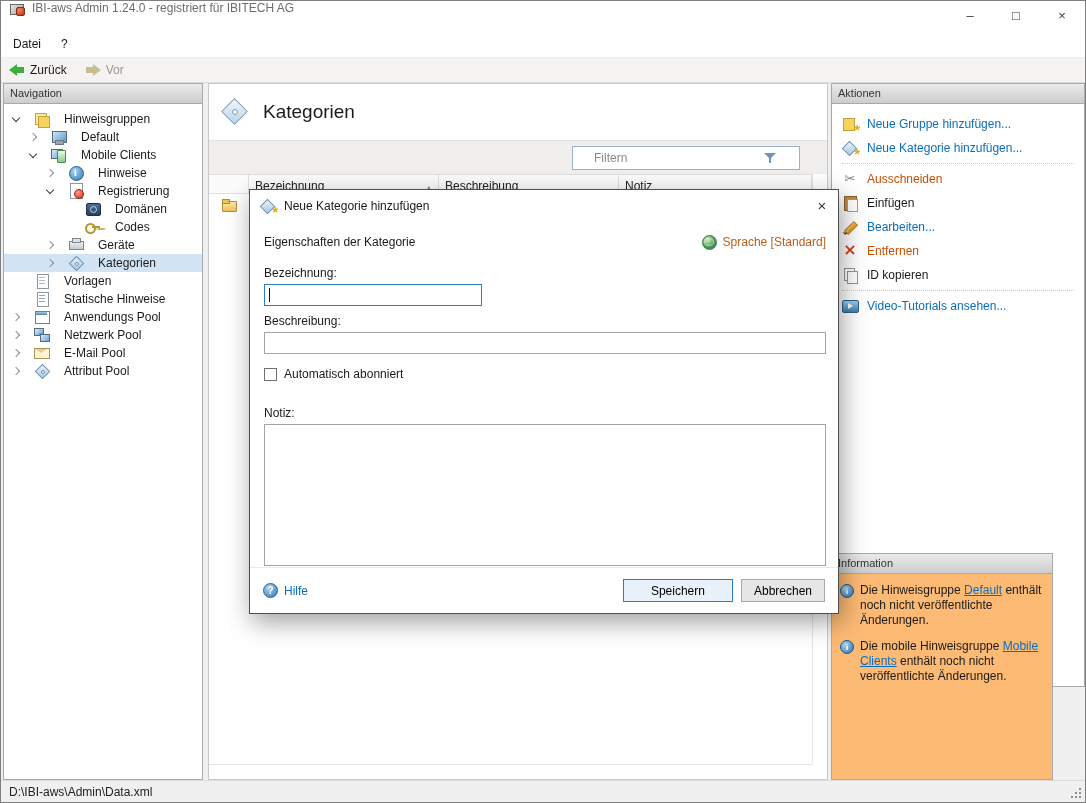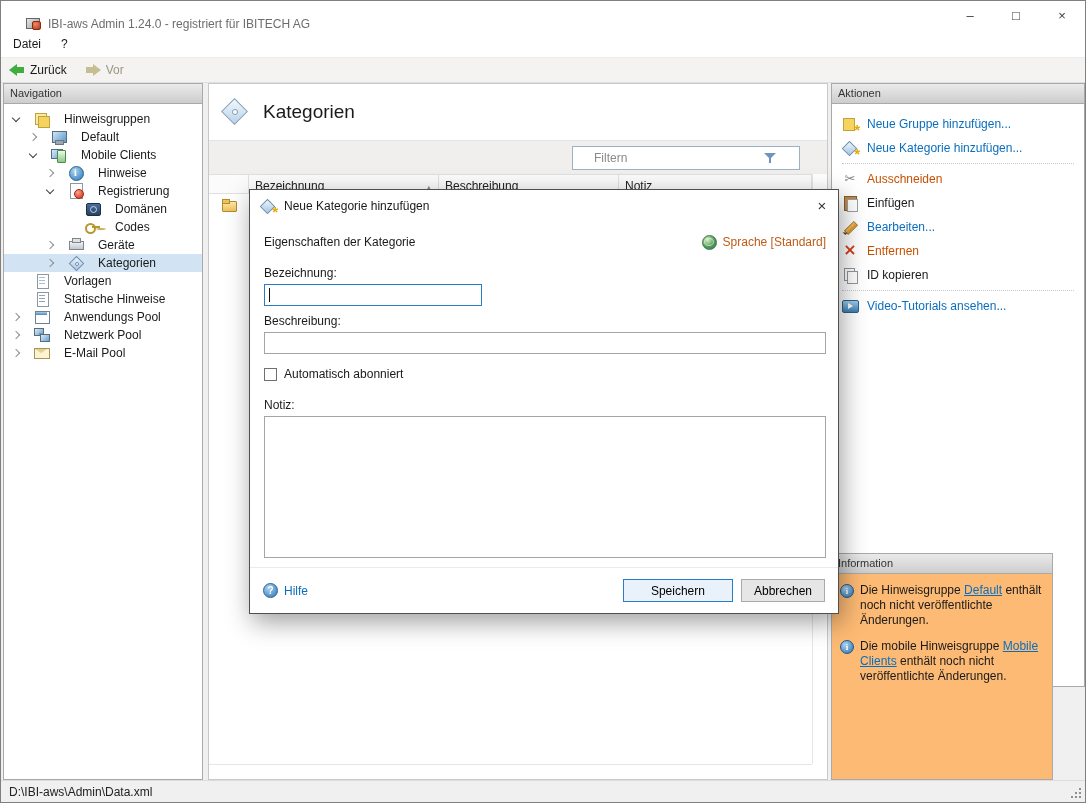--- a/index.html
+++ b/index.html
@@ -1,21 +1,21 @@
 <!DOCTYPE html>
 <html><head>
 <meta charset="utf-8">
 <style>
   *{box-sizing:border-box;margin:0;padding:0}
   html,body{background:#d7d7d7}
   body{font-family:"Liberation Sans",sans-serif}
   #window{position:relative;width:1086px;height:803px;background:#f0f0f0;border:1px solid #7f7f7f;font-size:12px;color:#1a1a1a;overflow:hidden}
 
   
-  .titlebar{height:30px;background:#fff;display:flex;align-items:flex-end;padding-left:24px}
+  .titlebar{height:30px;background:#fff;display:flex;align-items:flex-start;padding-left:8px}
   .titlebar .title{margin-left:7px;color:#6d6d6d}
   .win-controls{margin-left:auto;display:flex;height:30px}
   .win-btn{width:46px;text-align:center;line-height:30px;color:#3c3c3c;font-size:13px;cursor:default}
 
   
   .menubar{height:26px;background:#fff;display:flex;align-items:center;padding-left:2px}
   .menu-item{padding:0 10px;line-height:26px;cursor:default}
   .toolbar{height:26px;background:#f4f3f1;border-top:1px solid #ededed;border-bottom:1px solid #e0deda;display:flex;align-items:center;padding-left:8px;gap:18px}
   .tool-btn{display:flex;align-items:center;gap:5px;cursor:default}
   .tool-btn.disabled{color:#9b9785}
@@ -145,21 +145,21 @@
 
   
   .dialog{position:absolute;left:248px;top:188px;width:590px;height:425px;background:#fff;border:1px solid #4f4f4f;box-shadow:3px 8px 24px rgba(0,0,0,.38);display:flex;flex-direction:column;z-index:20}
   .dlg-titlebar{height:32px;display:flex;align-items:center;gap:8px;padding-left:10px;flex:none}
   .dlg-close{margin-left:auto;width:32px;height:32px;line-height:32px;text-align:center;font-size:15px;color:#333}
   .dlg-body{flex:1;padding:6px 12px 0 14px}
   .dlg-toprow{display:flex;align-items:center;margin-top:6px}
   .lang-btn{margin-left:auto;display:flex;align-items:center;gap:6px;color:#bf5b16;cursor:default}
   .fld-label{display:block;margin-top:16px}
   .fld-label.tight{margin-top:8px}
-  .fld-label.mid{margin-top:16px}
+  .fld-label.mid{margin-top:24px}
   .txt{display:block;height:22px;border:1px solid #a5a5a5;background:#fff;font:12px "Liberation Sans",sans-serif;padding:0 4px;margin-top:4px;outline:none}
   .txt.focused{border:1px solid #2a7cc7}
   .input-wrap{position:relative;width:218px;margin-top:4px}
   .input-wrap .txt{width:100%;margin-top:0}
   .caret{position:absolute;left:5px;top:4px;width:1px;height:14px;background:#111}
   .txt.wide{width:100%}
   .chk-row{display:flex;align-items:center;gap:7px;margin-top:12px;height:16px;cursor:default}
   .checkbox{width:13px;height:13px;border:1px solid #707070;background:#fff;flex:none}
   .txt.area{width:100%;height:142px;resize:none;padding:3px 4px}
   .dlg-footer{flex:none;height:46px;border-top:1px solid #ebebeb;display:flex;align-items:center;padding:0 13px;gap:8px}
@@ -265,20 +265,25 @@
       <div class="tree-item d0">
         <span class="chev collapsed"></span>
         <span class="ic ico-network"></span>
         <span class="lbl">Netzwerk Pool</span>
       </div>
       <div class="tree-item d0">
         <span class="chev collapsed"></span>
         <span class="ic ico-email"></span>
         <span class="lbl">E-Mail Pool</span>
       </div>
+      <div class="tree-item d0">
+        <span class="chev collapsed"></span>
+        <span class="ic ico-tag"></span>
+        <span class="lbl">Attribut Pool</span>
+      </div>
     </div>
   </div>
 
   <div class="panel" id="center-panel">
     <div class="content-header">
       <span class="big-tag"></span>
       <span class="content-title">Kategorien</span>
     </div>
     <div class="filter-strip">
       <div class="filter-box">

